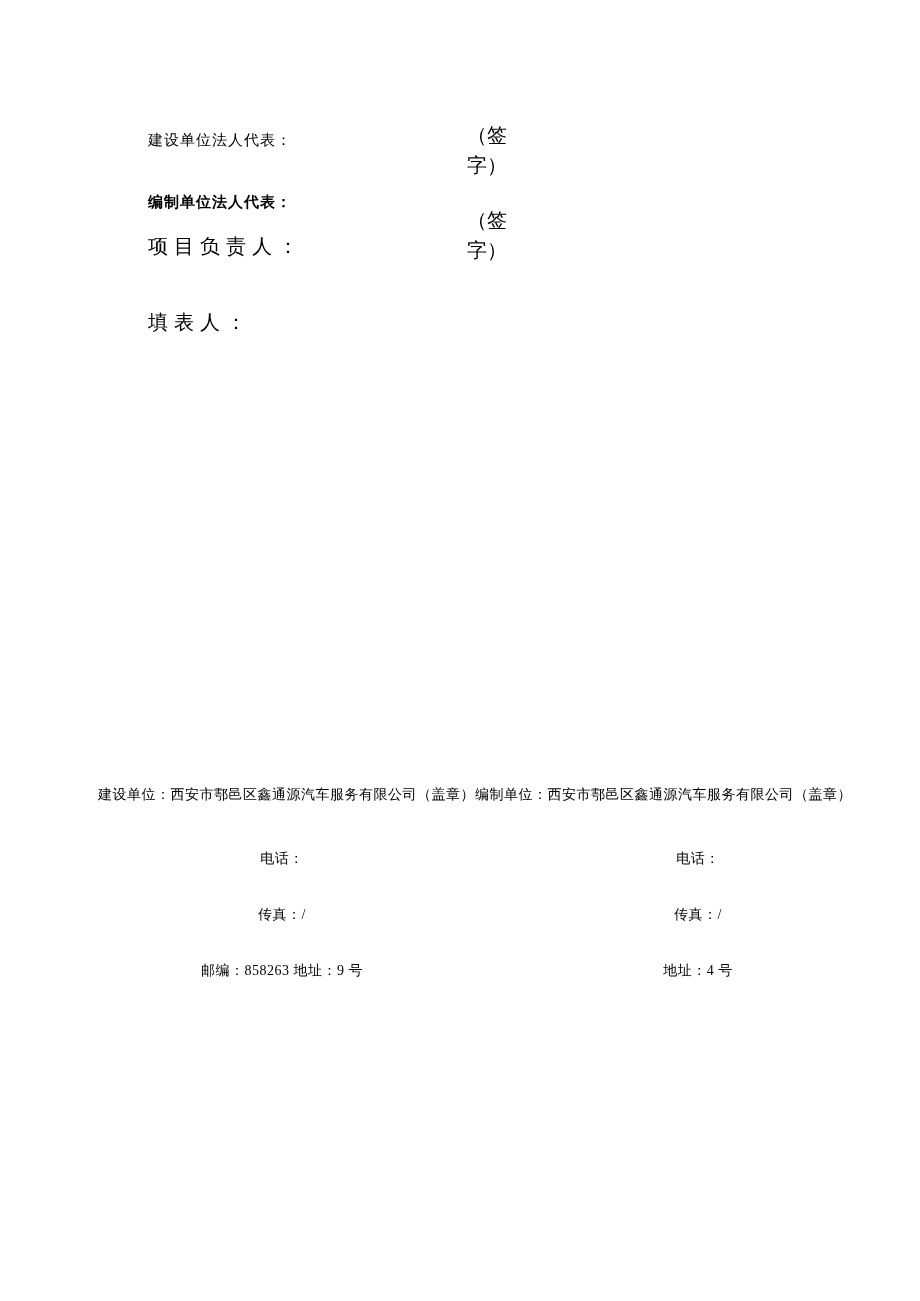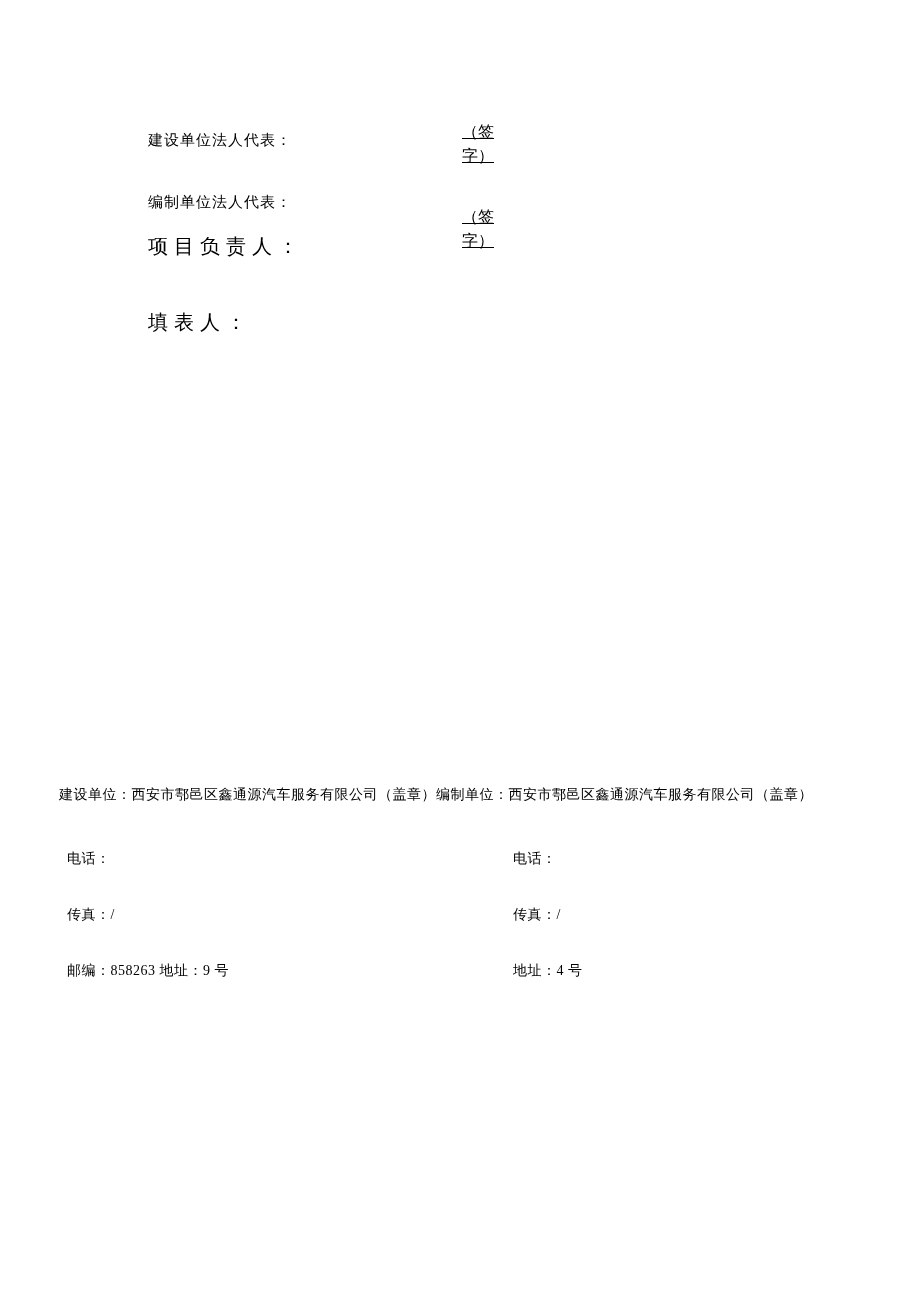--- a/index.html
+++ b/index.html
@@ -29,40 +29,41 @@
     }
     .sig-label {
       letter-spacing: 1px;
     }
     .sig-label-bold {
       font-size: 20px;
       letter-spacing: 6px;
     }
     .sign-text {
       position: absolute;
-      font-size: 16px;
+      font-size: 20px;
       line-height: 1.5;
-      text-decoration: underline;
+      text-align: center;
     }
     .sign1 {
       top: 108px;
       left: 450px;
       width: 50px;
     }
     .sign2 {
       top: 193px;
       left: 450px;
       width: 50px;
     }
     .bottom-section {
       position: absolute;
       top: 770px;
       left: 43px;
       width: 840px;
       font-size: 14px;
+      text-align: center;
     }
     .unit-line {
       margin-bottom: 38px;
       letter-spacing: 0.5px;
     }
     .two-col {
       display: flex;
     }
     .col-left {
       width: 438px;
@@ -76,21 +77,21 @@
       letter-spacing: 0.5px;
     }
   </style>
 </head>
 <body>
 
 <div class="top-section">
   <div class="sig-row">
     <span class="sig-label">建设单位法人代表：</span>
   </div>
-  <div class="sig-row" style="margin-top: 30px;">
+  <div class="sig-row" style="margin-top: 30px; font-weight: bold;">
     <span class="sig-label">编制单位法人代表：</span>
   </div>
   <div class="sig-row" style="margin-top: 2px;">
     <span class="sig-label-bold">项目负责人：</span>
   </div>
   <div class="sig-row" style="margin-top: 36px;">
     <span class="sig-label-bold">填表人：</span>
   </div>
 </div>
 

